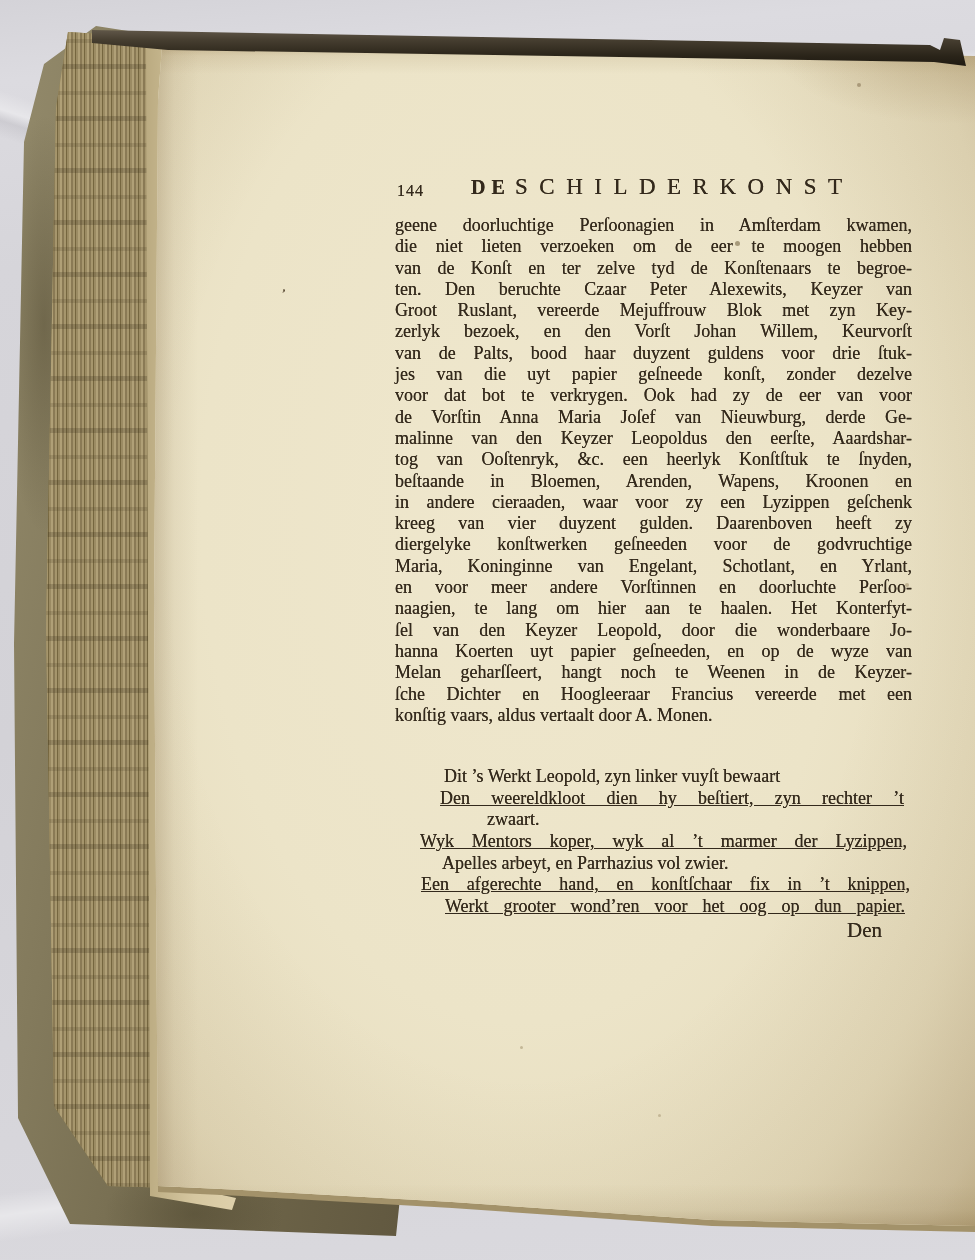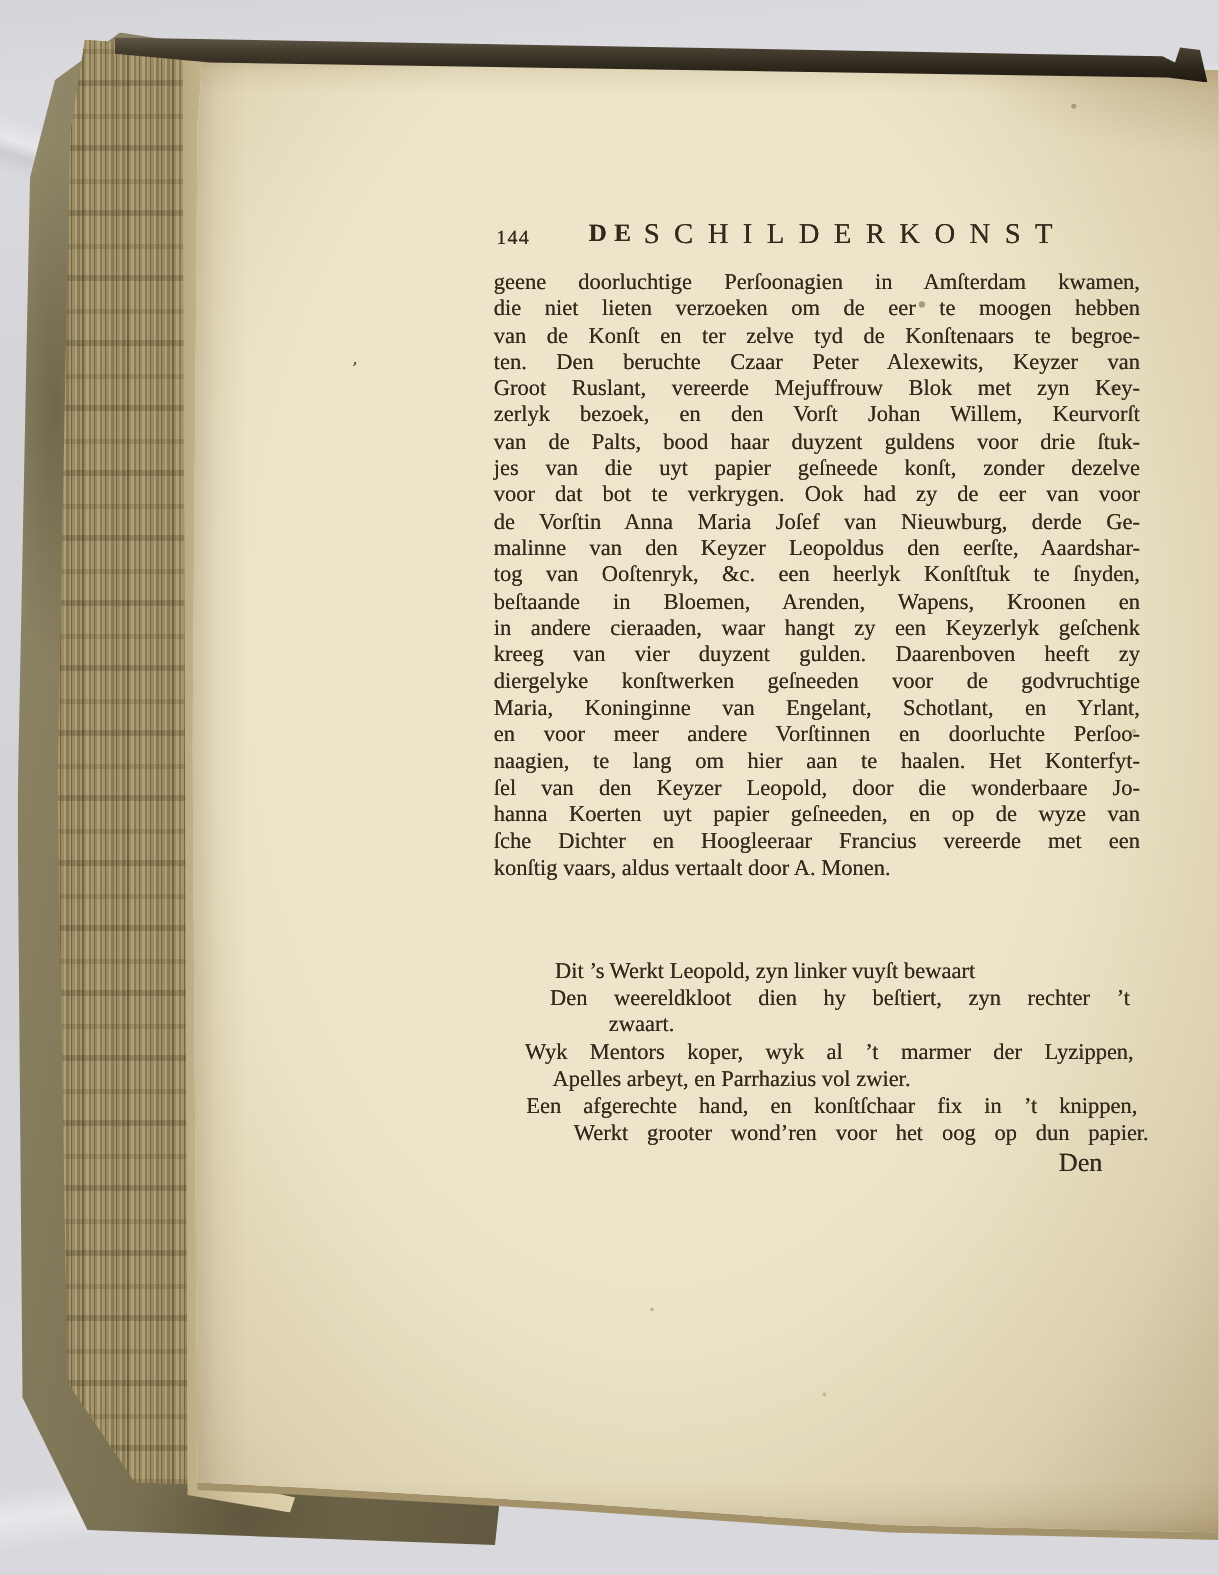--- a/index.html
+++ b/index.html
@@ -76,21 +76,21 @@
   .ink{color:#33291c;text-shadow:0 0 .5px rgba(45,33,16,.85);}
   .header{position:absolute;left:395px;top:170px;width:520px;height:30px;}
   .pagenum{position:absolute;left:2px;bottom:0;font-size:16px;letter-spacing:1px;}
   .de{position:absolute;left:76px;bottom:1px;font-size:20px;letter-spacing:6px;font-weight:bold;text-align:center;}
   .title{position:absolute;left:120px;bottom:0;font-size:23px;letter-spacing:11.5px;white-space:nowrap;}
   .body{position:absolute;left:395px;top:215px;width:517px;font-size:18px;line-height:21.3px;}
   .bline{height:21.3px;text-align:justify;text-align-last:justify;white-space:normal;}
   .bline.noj{text-align-last:left;}
   .poem{position:absolute;left:395px;top:766px;width:517px;font-size:18px;line-height:21.7px;}
   .pline{height:21.7px;white-space:nowrap;}
-  .pline.pj{white-space:normal;text-align:justify;text-align-last:justify;}
+  .pline.pj{white-space:normal;text-align:justify;text-align-last:justify;text-decoration:underline;}
   .catchword{position:absolute;left:395px;top:918px;width:517px;text-align:right;padding-right:30px;box-sizing:border-box;font-size:21px;}
   .it{}
   
   .margin-mark{position:absolute;left:281px;top:286px;font-size:13px;color:#5d4e36;transform:rotate(14deg);}
 </style>
 </head>
 <body>
 
 <div id="scene">
   <div class="crease tr"></div>
@@ -126,34 +126,35 @@
       <div class="bline"><span>ten. Den beruchte Czaar Peter Alexewits, Keyzer van</span></div>
       <div class="bline"><span>Groot Ruslant, vereerde Mejuffrouw </span><span class="it">Blok</span><span> met zyn Key-</span></div>
       <div class="bline"><span>zerlyk bezoek, en den Vorſt Johan Willem, Keurvorſt</span></div>
       <div class="bline"><span>van de Palts, bood haar duyzent guldens voor drie ſtuk-</span></div>
       <div class="bline"><span>jes van die uyt papier geſneede konſt, zonder dezelve</span></div>
       <div class="bline"><span>voor dat bot te verkrygen. Ook had zy de eer van voor</span></div>
       <div class="bline"><span>de Vorſtin Anna Maria Joſef van Nieuwburg, derde Ge-</span></div>
       <div class="bline"><span>malinne van den Keyzer Leopoldus den eerſte, Aaardshar-</span></div>
       <div class="bline"><span>tog van Ooſtenryk, &amp;c. een heerlyk Konſtſtuk te ſnyden,</span></div>
       <div class="bline"><span>beſtaande in Bloemen, Arenden, Wapens, Kroonen en</span></div>
-      <div class="bline"><span>in andere cieraaden, waar hangt zy een Keyzerlyk geſchenk</span></div>
+      <div class="bline"><span>in andere cieraaden, waar voor zy een Lyzippen geſchenk</span></div>
       <div class="bline"><span>kreeg van vier duyzent gulden. Daarenboven heeft zy</span></div>
       <div class="bline"><span>diergelyke konſtwerken geſneeden voor de godvruchtige</span></div>
       <div class="bline"><span>Maria, Koninginne van Engelant, Schotlant, en Yrlant,</span></div>
       <div class="bline"><span>en voor meer andere Vorſtinnen en doorluchte Perſoo-</span></div>
       <div class="bline"><span>naagien, te lang om hier aan te haalen. Het Konterfyt-</span></div>
       <div class="bline"><span>ſel van den Keyzer Leopold, door die wonderbaare </span><span class="it">Jo-</span></div>
       <div class="bline"><span class="it">hanna Koerten</span><span> uyt papier geſneeden, en op de wyze van</span></div>
+      <div class="bline"><span class="it">Melan</span><span> geharſſeert, hangt noch te Weenen in de Keyzer-</span></div>
       <div class="bline"><span>ſche Dichter en Hoogleeraar Francius vereerde met een</span></div>
       <div class="bline noj"><span>konſtig vaars, aldus vertaalt door A. Monen.</span></div>
     </div>
   <div class="poem ink">
       <div class="pline" style="margin-left: 49px;"><span>Dit ’s Werkt Leopold, zyn linker vuyſt bewaart</span></div>
       <div class="pline pj" style="margin-left: 45px; width: 464px;"><span>Den weereldkloot dien hy beſtiert, zyn rechter ’t</span></div>
       <div class="pline" style="margin-left: 92px;"><span>zwaart.</span></div>
       <div class="pline pj" style="margin-left: 25px; width: 487px;"><span>Wyk Mentors koper, wyk al ’t marmer der Lyzippen,</span></div>
       <div class="pline" style="margin-left: 47px;"><span>Apelles arbeyt, en Parrhazius vol zwier.</span></div>
       <div class="pline pj" style="margin-left: 26px; width: 489px;"><span>Een afgerechte hand, en konſtſchaar fix in ’t knippen,</span></div>
-      <div class="pline pj" style="margin-left: 64px; width: 460px;"><span>Werkt grooter wond’ren voor het oog op dun papier.</span></div>
+      <div class="pline pj" style="margin-left: 50px; width: 460px;"><span>Werkt grooter wond’ren voor het oog op dun papier.</span></div>
     </div>
   <div class="catchword ink">Den</div>
 </div>
 
 </body></html>

